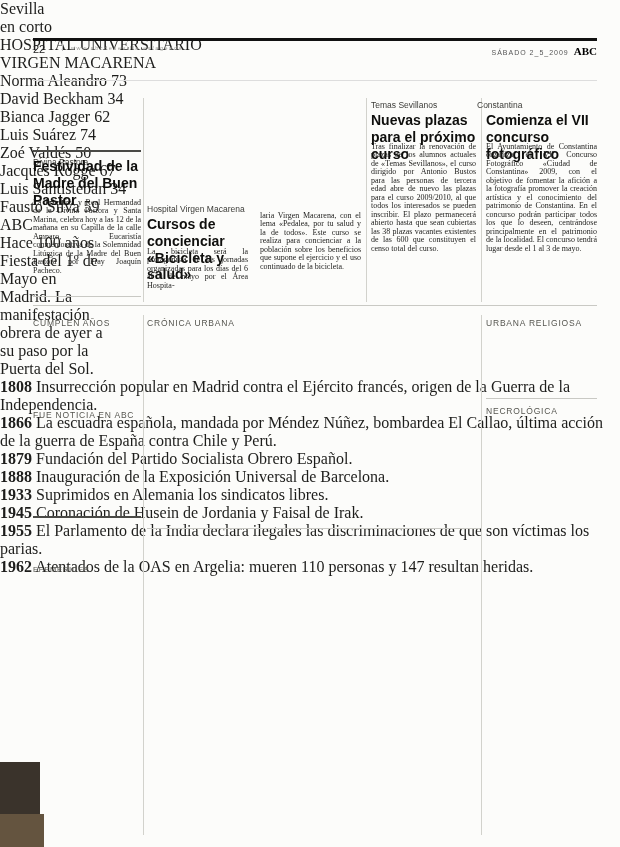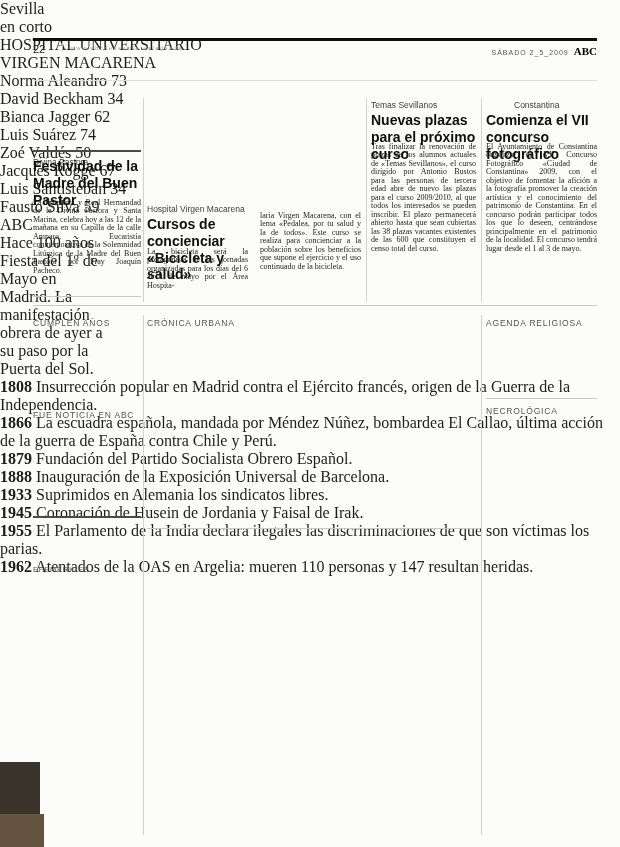--- a/index.html
+++ b/index.html
@@ -159,21 +159,21 @@
   </div>
   <div class="kicker" style="left:147px; top:204px;">Hospital Virgen Macarena</div>
   <div class="brief-h" style="left:147px; top:216px; width:110px;">Cursos de concienciar «Bicicleta y salud»</div>
   <div class="body-txt" style="left:147px; top:248px; width:101px;">La bicicleta será la protagonista de las jornadas organizadas para los días del 6 al 9 de mayo por el Área Hospita-</div>
   <div class="body-txt" style="left:260px; top:212px; width:101px;">laria Virgen Macarena, con el lema «Pedalea, por tu salud y la de todos». Este curso se realiza para concienciar a la población sobre los beneficios que supone el ejercicio y el uso continuado de la bicicleta.</div>
 
   <div class="kicker" style="left:371px; top:100px;">Temas Sevillanos</div>
   <div class="brief-h" style="left:371px; top:112px; width:106px;">Nuevas plazas para el próximo curso</div>
   <div class="body-txt" style="left:371px; top:143px; width:105px;">Tras finalizar la renovación de plazas de los alumnos actuales de «Temas Sevillanos», el curso dirigido por Antonio Bustos para las personas de tercera edad abre de nuevo las plazas para el curso 2009/2010, al que todos los interesados se pueden inscribir. El plazo permanecerá abierto hasta que sean cubiertas las 38 plazas vacantes existentes de las 600 que constituyen el censo total del curso.</div>
 
-  <div class="kicker" style="left:514px; top:100px;">Constantina</div>
+  <div class="kicker" style="left:477px; top:100px;">Constantina</div>
   <div class="brief-h" style="left:486px; top:112px; width:108px;">Comienza el VII concurso fotográfico</div>
   <div class="body-txt" style="left:486px; top:143px; width:111px;">El Ayuntamiento de Constantina organiza el VII Concurso Fotográfico «Ciudad de Constantina» 2009, con el objetivo de fomentar la afición a la fotografía promover la creación artística y el conocimiento del patrimonio de Constantina. En el concurso podrán participar todos los que lo deseen, centrándose principalmente en el patrimonio de la localidad. El concurso tendrá lugar desde el 1 al 3 de mayo.</div>
 
   <div class="sec-head" style="left:33px; top:318px;">CUMPLEN AÑOS</div>
   <div class="portrait">
     <div class="po-hair"></div>
     <div class="po-face"></div>
     <div class="po-body"></div>
   </div>
   <div class="bday-list">
@@ -223,21 +223,21 @@
     <div class="pm-arm"></div>
     <div class="pm-hand"></div>
     <div class="kid" style="left:14px; bottom:4px; width:40px; height:52px; background:#3a332b;"></div>
     <div class="kid" style="left:62px; bottom:-6px; width:44px; height:48px; background:#64543f;"></div>
 
     <div class="pm-table"></div>
   </div>
 
   <div class="hline" style="left:147px; top:528px; width:333px;"></div>
 
-  <div class="sec-head" style="left:486px; top:318px;">AGENDA RELIGIOSA</div>
+  <div class="sec-head" style="left:486px; top:318px;">URBANA RELIGIOSA</div>
 
   <div class="hline" style="left:486px; top:398px; width:111px;"></div>
   <div class="sec-head" style="left:486px; top:406px;">NECROLÓGICA</div>
 
   <div class="wm-line" style="left:70px; top:45px; width:120px;"></div>
 
   <div class="wm-line" style="left:290px; top:45px;"></div>
 
   <div class="wm-line" style="left:495px; top:160px; width:170px;"></div>
   <div class="wm-line" style="left:20px; top:380px; width:130px;"></div>

